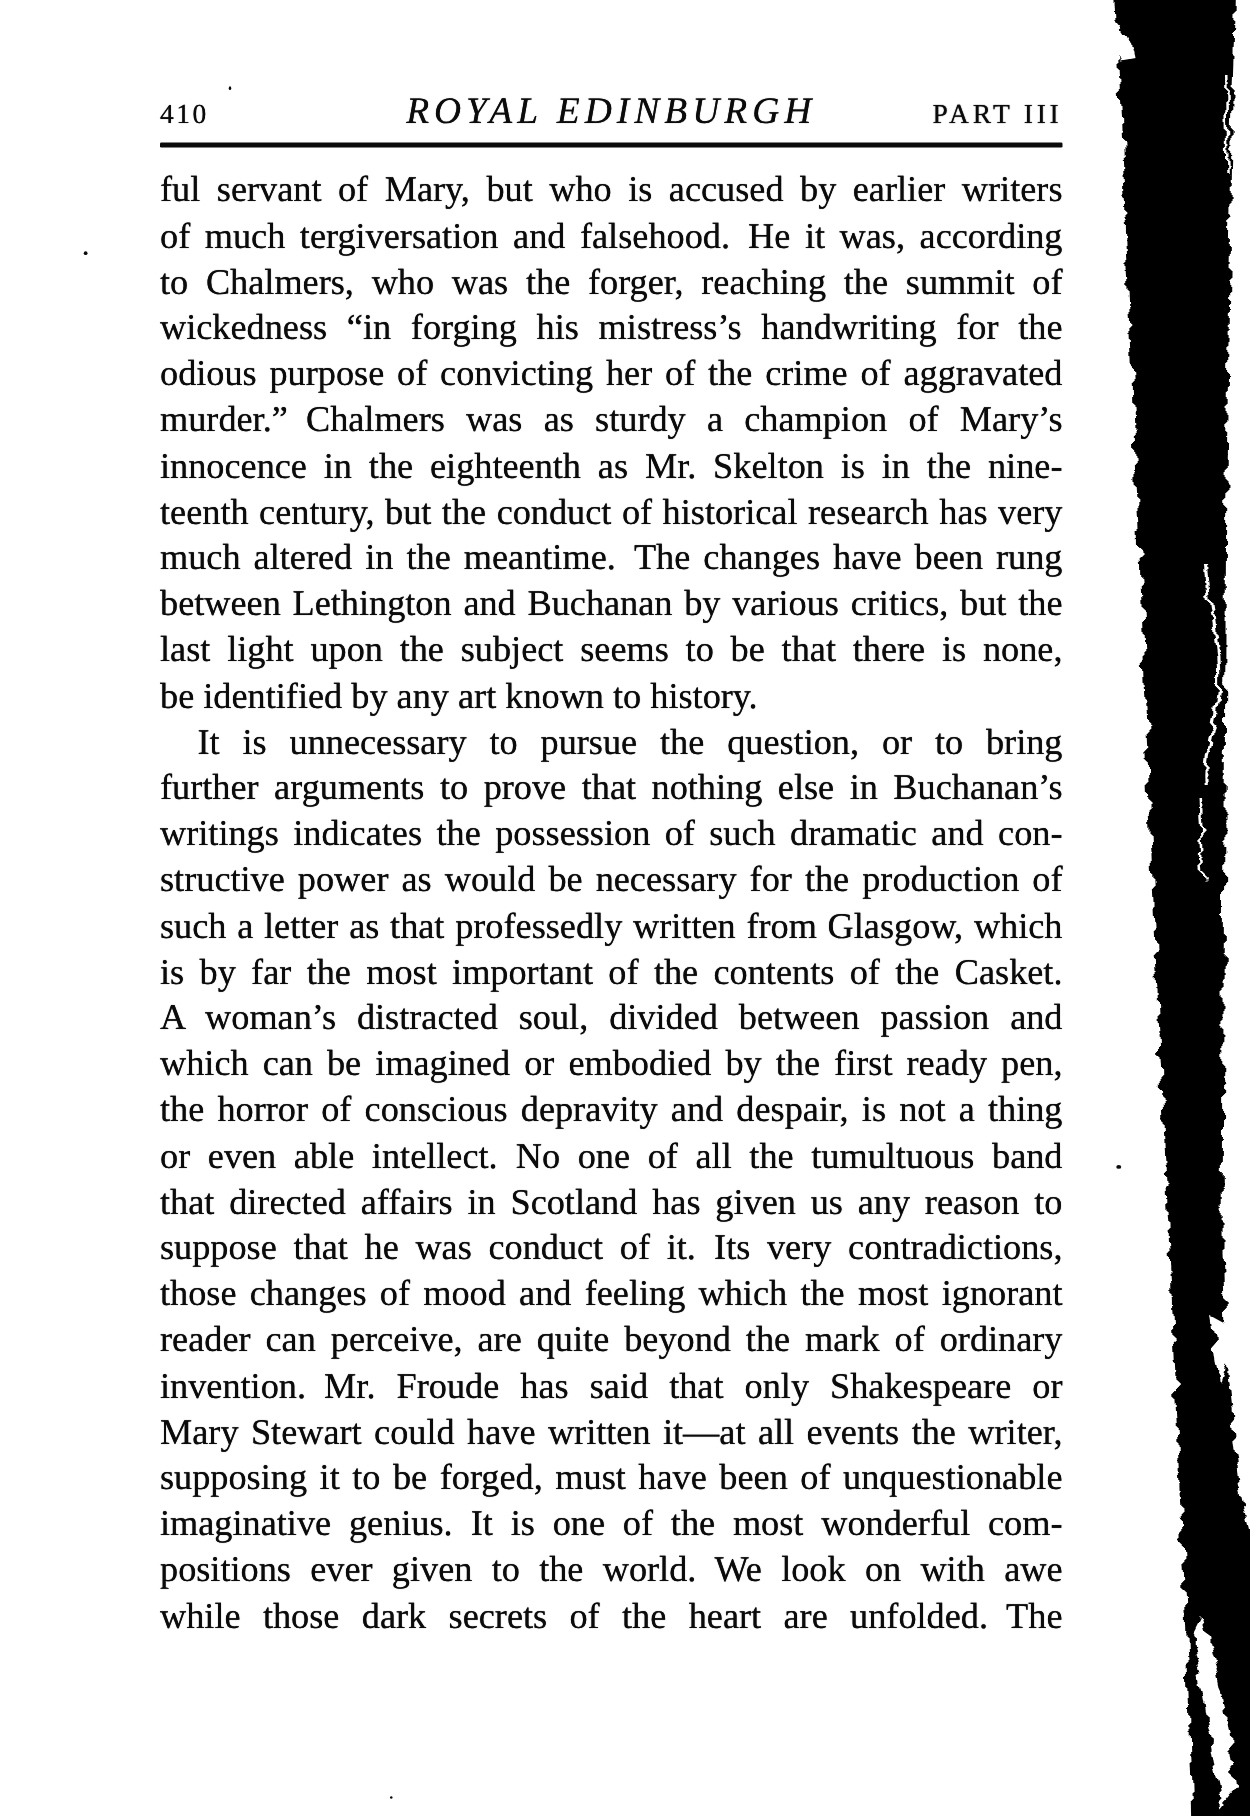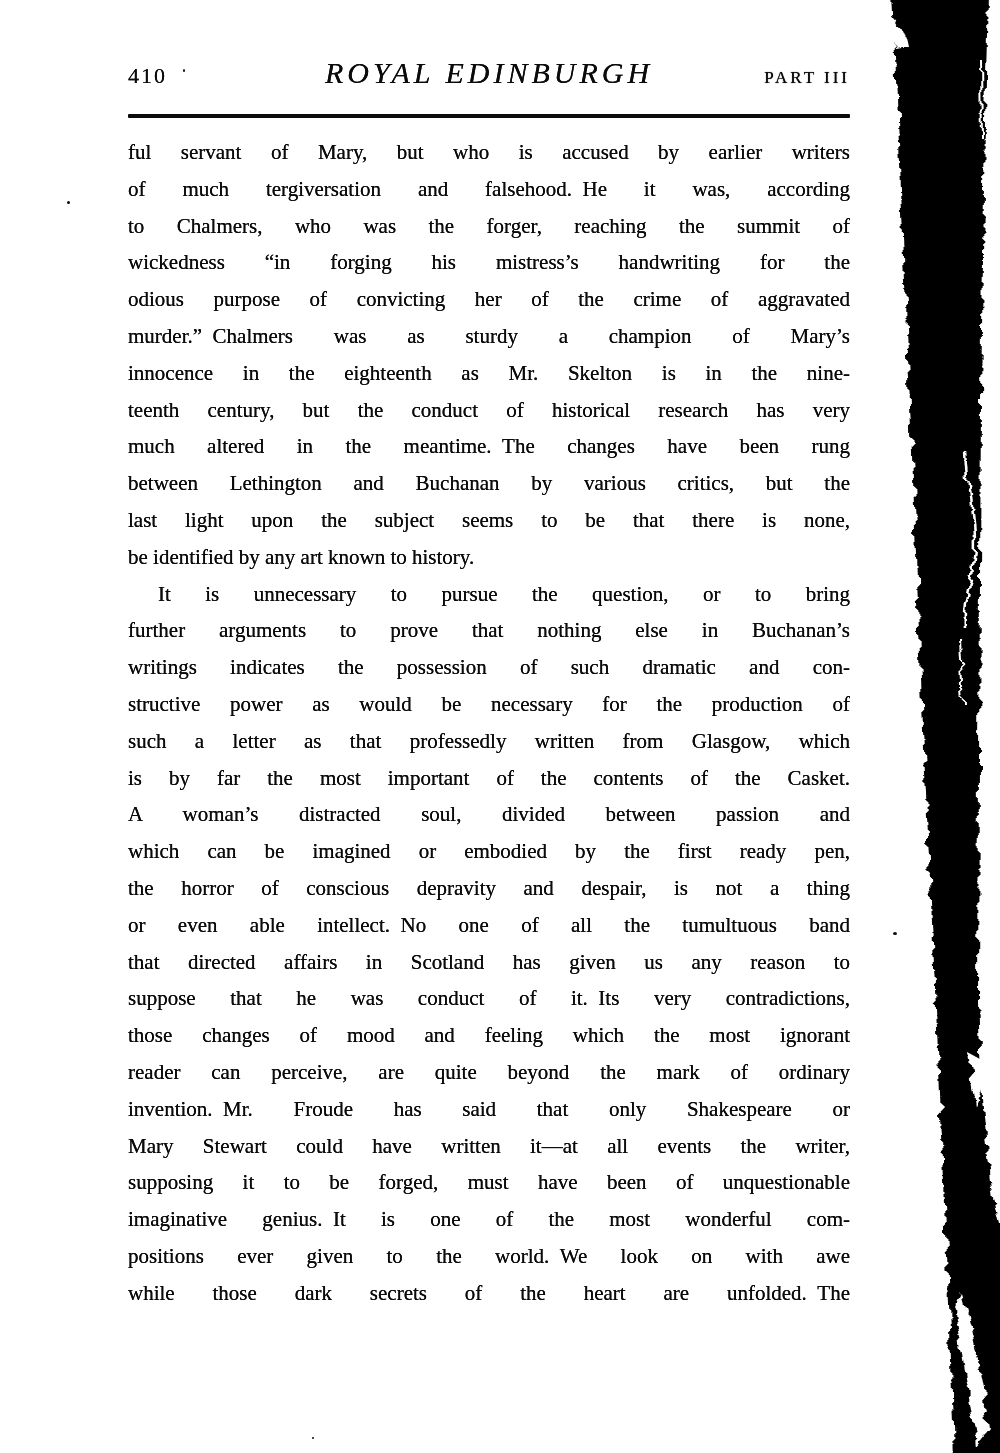--- a/index.html
+++ b/index.html
@@ -13,47 +13,47 @@
     width:1000px;height:1453px;
     background:var(--paper);
     overflow:hidden;
     font-family:"Liberation Serif", serif;
     color:var(--ink);
   }
   .content{
     position:absolute;left:128px;top:0;width:722px;height:100%;
   }
   .header{
-    position:absolute;top:56px;left:0;right:0;
+    position:absolute;top:72px;left:0;right:0;
     display:grid;grid-template-columns:1fr auto 1fr;align-items:baseline;
   }
   .pagenum{
     justify-self:start;
     font-size:22px;letter-spacing:2px;
     text-shadow:0 0 0.6px currentColor;
   }
   .title{
     justify-self:center;
     font-style:italic;font-size:30px;letter-spacing:4px;
     text-shadow:0 0 0.6px currentColor;
     white-space:nowrap;
   }
   .part{
     justify-self:end;
-    font-size:17px;letter-spacing:3px;
+    font-size:22px;letter-spacing:3px;
     text-shadow:0 0 0.9px currentColor;
   }
   .rule{
     position:absolute;top:114px;left:0;right:0;height:4px;
     background:var(--ink);
     border-radius:1px;
   }
   .body{
     position:absolute;top:134px;left:0;width:722px;
-    font-size:21px;line-height:36.8px;
+    font-size:29px;line-height:36.8px;
     text-shadow:0 0 0.6px currentColor;
   }
   .line{
     text-align:justify;
     text-align-last:justify;
     white-space:normal;
     height:36.8px;overflow:visible;
   }
   .line.no-just{text-align-last:left;}
   .line.indent{text-indent:30px;}

